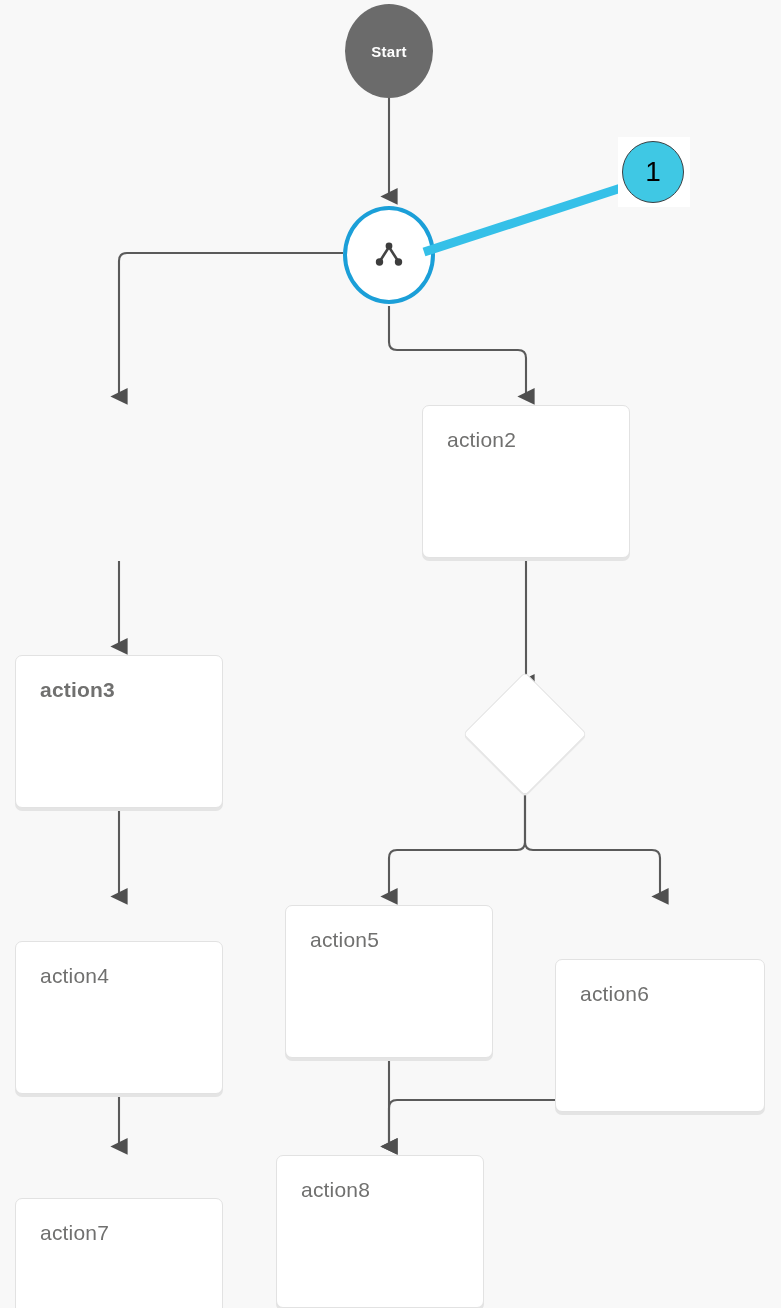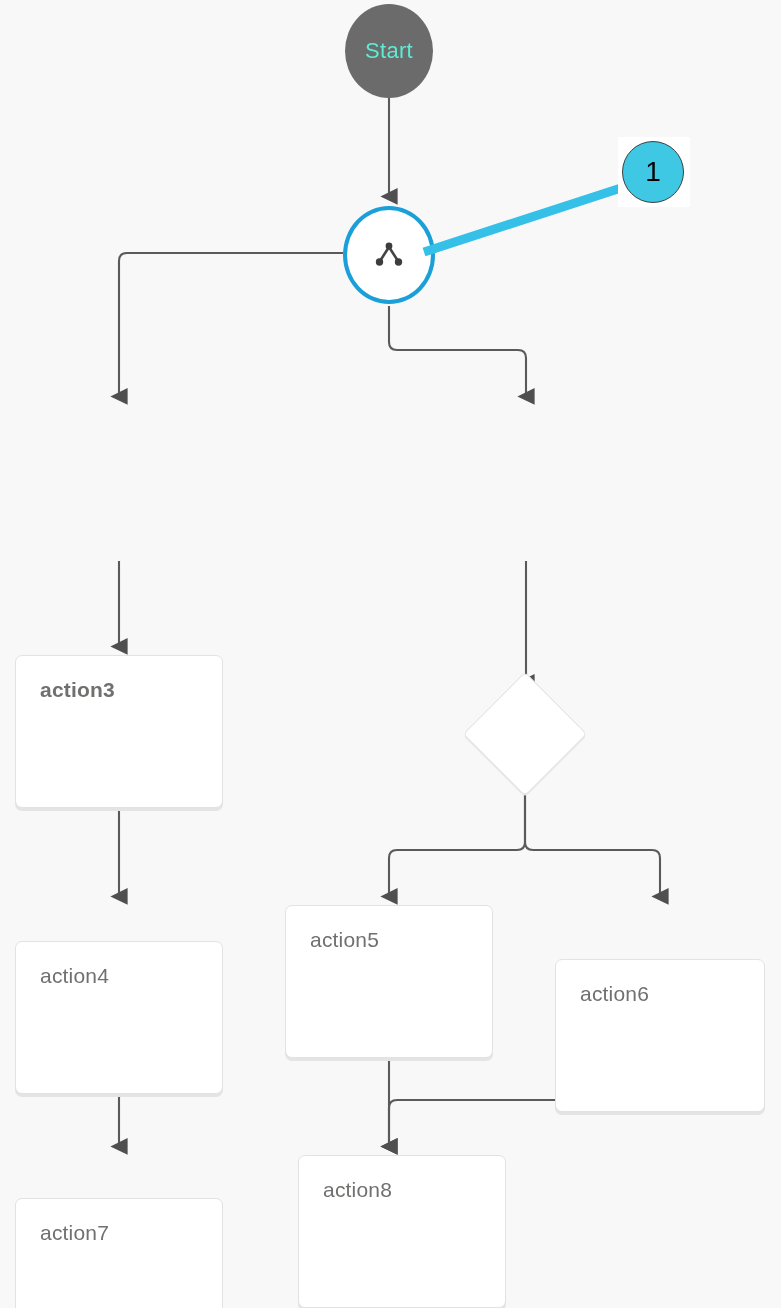--- a/index.html
+++ b/index.html
@@ -51,23 +51,23 @@
     position: absolute;
     box-sizing: border-box;
     border-radius: 50%;
     background: #6b6b6b;
     display: flex;
     align-items: center;
     justify-content: center;
     z-index: 3;
   }
   .start-node .start-label {
-    font-size: 22px;
-    color: #5eead4;
-    font-weight: 400;
+    font-size: 15px;
+    color: #ffffff;
+    font-weight: 700;
     letter-spacing: 0.3px;
   }
 
   
   .fork-node {
     position: absolute;
     box-sizing: border-box;
     border-radius: 50%;
     background: #ffffff;
     border: 4px solid #1b9fd8;
@@ -164,36 +164,39 @@
     <svg class="fork-icon" viewBox="0 0 34 30" xmlns="http://www.w3.org/2000/svg">
       <path d="M17 7 L8 21 M17 7 L26 21" stroke="#444444" stroke-width="2.6" fill="none" stroke-linecap="round"></path>
       <circle cx="17" cy="6" r="3.4" fill="#3d3d3d"></circle>
       <circle cx="7.5" cy="22" r="3.7" fill="#3d3d3d"></circle>
       <circle cx="26.5" cy="22" r="3.7" fill="#3d3d3d"></circle>
     </svg>
   </div>
 
   <div class="diamond-node" id="node-decision" style="left: 481px; top: 690px; width: 88px; height: 88px;"></div>
 
+  <div class="node-box" id="node-action2" style="left: 422px; top: 405px; width: 208px; height: 153px;">
+    <span class="node-label">action2</span>
+  </div>
   <div class="node-box" id="node-action3" style="left: 15px; top: 655px; width: 208px; height: 153px; font-weight: bold;">
     <span class="node-label">action3</span>
   </div>
   <div class="node-box" id="node-action4" style="left: 15px; top: 941px; width: 208px; height: 153px; text-decoration: underline;">
     <span class="node-label">action4</span>
   </div>
   <div class="node-box" id="node-action5" style="left: 285px; top: 905px; width: 208px; height: 153px;">
     <span class="node-label">action5</span>
   </div>
   <div class="node-box" id="node-action6" style="left: 555px; top: 959px; width: 210px; height: 153px;">
     <span class="node-label">action6</span>
   </div>
   <div class="node-box" id="node-action7" style="left: 15px; top: 1198px; width: 208px; height: 191px;">
     <span class="node-label">action7</span>
   </div>
-  <div class="node-box" id="node-action8" style="left: 298px; top: 1155px; width: 208px; height: 153px;">
+  <div class="node-box" id="node-action8" style="left: 276px; top: 1155px; width: 208px; height: 153px;">
     <span class="node-label">action8</span>
   </div>
 
   <div class="badge-backdrop" id="badge-backdrop" style="left: 618px; top: 137px; width: 72px; height: 70px;"></div>
   <div class="badge" id="badge-1" style="left: 622px; top: 141px; width: 62px; height: 62px;">
     <span class="badge-label">1</span>
   </div>
 
 </div>
 

